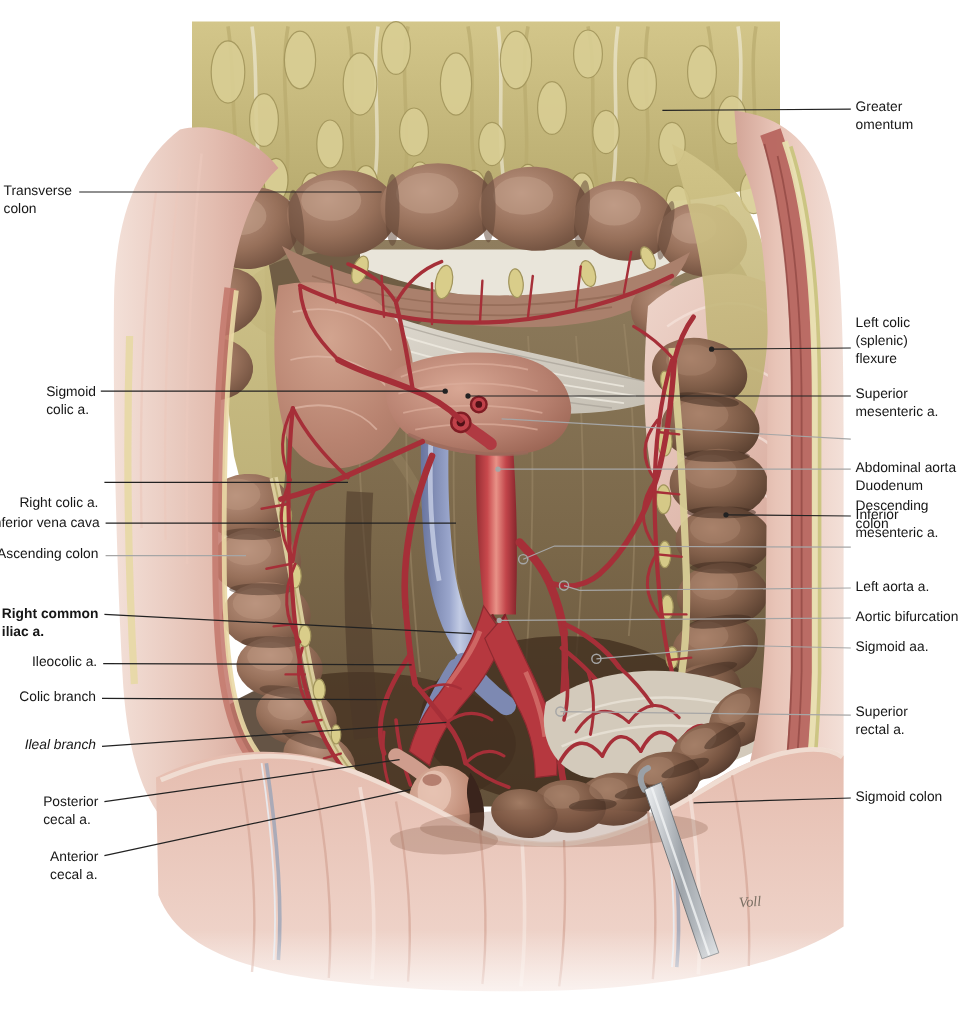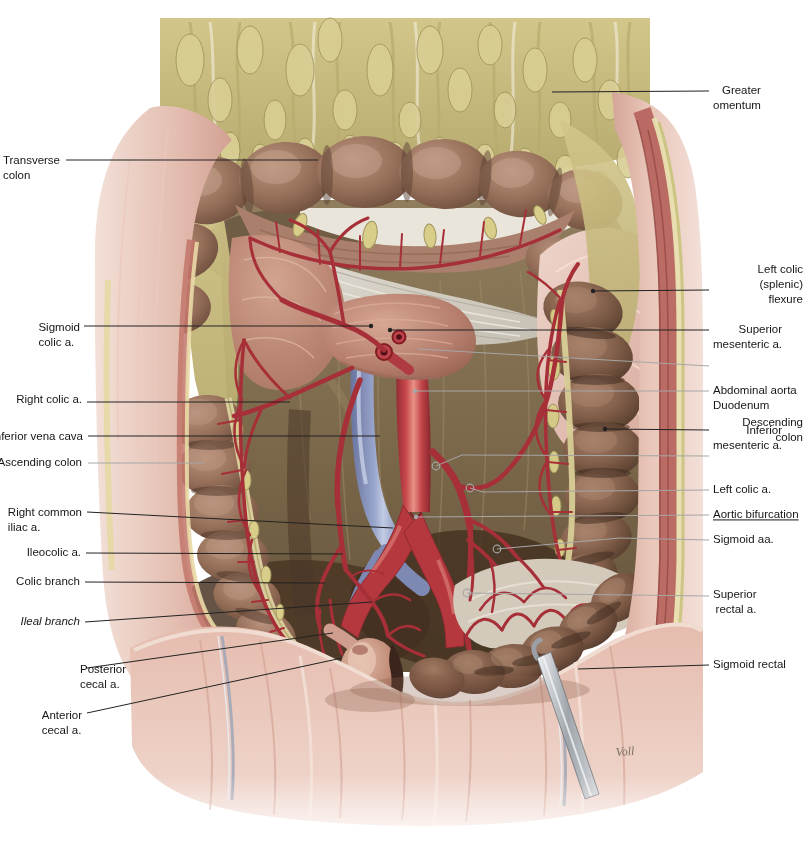--- a/index.html
+++ b/index.html
@@ -2,21 +2,21 @@
 <html><head>
 <meta charset="utf-8">
 <style>
   html,body{margin:0;padding:0;background:#fff;}
   .stage{position:relative;width:803px;height:852px;background:#fff;overflow:hidden;
          font-family:"Liberation Sans",sans-serif;}
   .art,.leaders{position:absolute;left:0;top:0;}
   .leaders{pointer-events:none;}
   .lbl{position:absolute;font-size:11.5px;line-height:1.32;color:#161616;white-space:pre-line;}
   .lbl.left{transform:translate(-100%,-50%);text-align:left;}
-  .lbl.right{transform:translateY(-50%);text-align:right;}
+  .lbl.right{transform:translateY(-50%);text-align:left;}
 </style>
 </head>
 <body>
 
 <div class="stage">
 
 <svg class="art" width="803" height="852" viewBox="0 0 803 852">
 <defs>
   <radialGradient id="gSac" cx="38%" cy="32%" r="78%">
     <stop offset="0" stop-color="#bb9480"></stop>
@@ -567,44 +567,44 @@
       <polyline points="467,593 709,596" fill="none" stroke="#a6a6a6" stroke-width="1"></polyline>
       <circle cx="467" cy="593" r="3.8" fill="none" stroke="#a6a6a6" stroke-width="1.2"></circle>
       <polyline points="578,669 709,665" fill="none" stroke="#222222" stroke-width="1"></polyline>
     </svg>
 
 <div id="labels">
       <div class="lbl left" style="left: 60px; top: 168px;">Transverse
 colon</div>
       <div class="lbl left" style="left: 80px; top: 335px;">Sigmoid
 colic a.</div>
-      <div class="lbl left" style="left: 82px; top: 400px;">Right colic a.</div>
+      <div class="lbl left" style="left: 82px; top: 420px;">Right colic a.</div>
       <div class="lbl left" style="left: 83px; top: 437px;">Inferior vena cava</div>
       <div class="lbl left" style="left: 82px; top: 463px;">Ascending colon</div>
-      <div class="lbl left" style="left: 82px; top: 520px;">Right common
+      <div class="lbl left" style="left: 82px; top: 520px; font-weight: bold;">Right common
 iliac a.</div>
       <div class="lbl left" style="left: 81px; top: 553px;">Ileocolic a.</div>
       <div class="lbl left" style="left: 80px; top: 582px;">Colic branch</div>
       <div class="lbl left" style="left: 80px; top: 622px; font-style: italic;">Ileal branch</div>
-      <div class="lbl left" style="left: 82px; top: 677px; margin-left: 44px;">Posterior
+      <div class="lbl left" style="left: 82px; top: 677px;">Posterior
 cecal a.</div>
       <div class="lbl left" style="left: 82px; top: 723px;">Anterior
 cecal a.</div>
       <div class="lbl right" style="left: 713px; top: 98px;">Greater
 omentum</div>
       <div class="lbl right" style="left: 713px; top: 285px;">Left colic (splenic)
 flexure</div>
       <div class="lbl right" style="left: 713px; top: 337px;">Superior
 mesenteric a.</div>
       <div class="lbl right" style="left: 713px; top: 366px; margin-top: 40px;">Duodenum</div>
       <div class="lbl right" style="left: 713px; top: 391px;">Abdominal aorta</div>
       <div class="lbl right" style="left: 713px; top: 430px;">Descending colon</div>
       <div class="lbl right" style="left: 713px; top: 438px;">Inferior
 mesenteric a.</div>
-      <div class="lbl right" style="left: 713px; top: 490px;">Left colic a.</div>
-      <div class="lbl right" style="left: 713px; top: 515px; text-decoration: underline;">Aortic bifurcation</div>
+      <div class="lbl right" style="left: 713px; top: 490px;">Left aorta a.</div>
+      <div class="lbl right" style="left: 713px; top: 515px;">Aortic bifurcation</div>
       <div class="lbl right" style="left: 713px; top: 540px;">Sigmoid aa.</div>
       <div class="lbl right" style="left: 713px; top: 602px;">Superior
 rectal a.</div>
-      <div class="lbl right" style="left: 713px; top: 665px;">Sigmoid rectal</div>
+      <div class="lbl right" style="left: 713px; top: 665px;">Sigmoid colon</div>
     </div>
 
 </div>
 
 </body></html>

